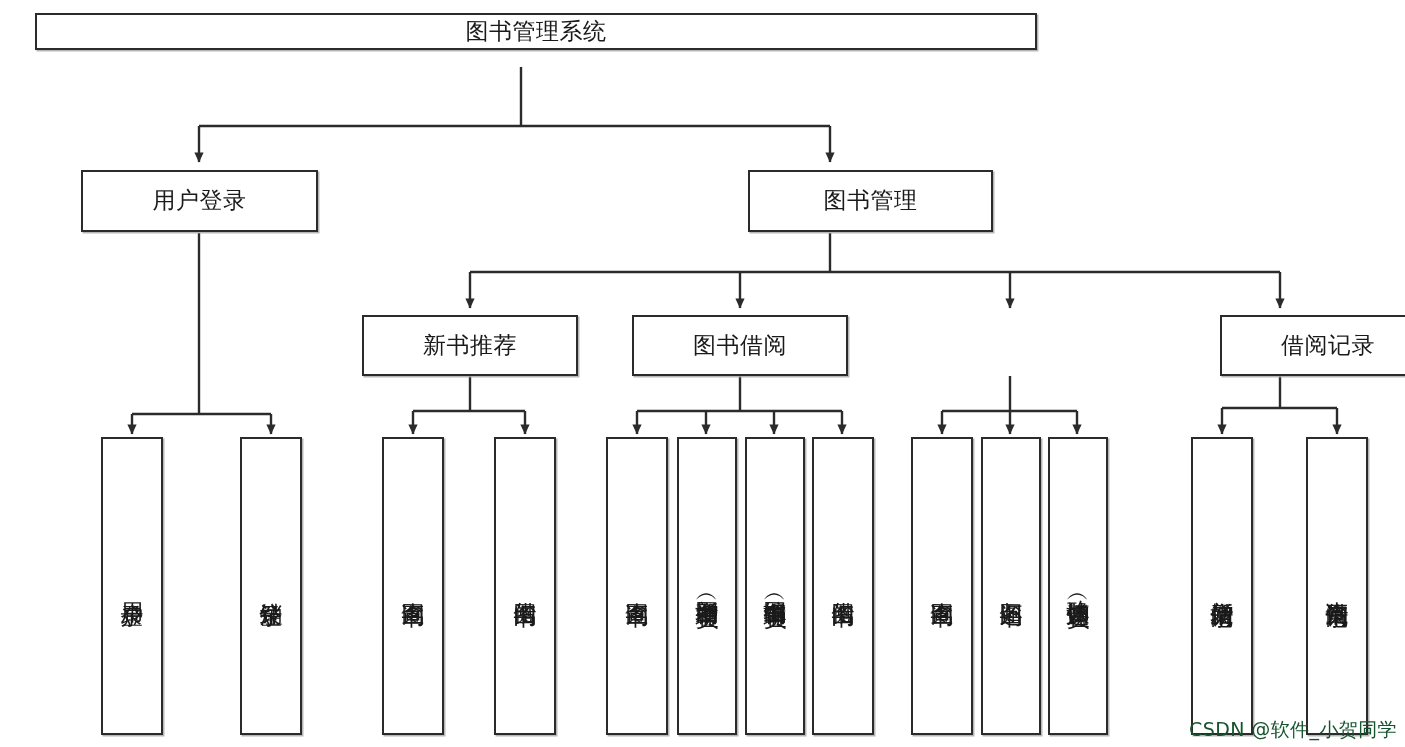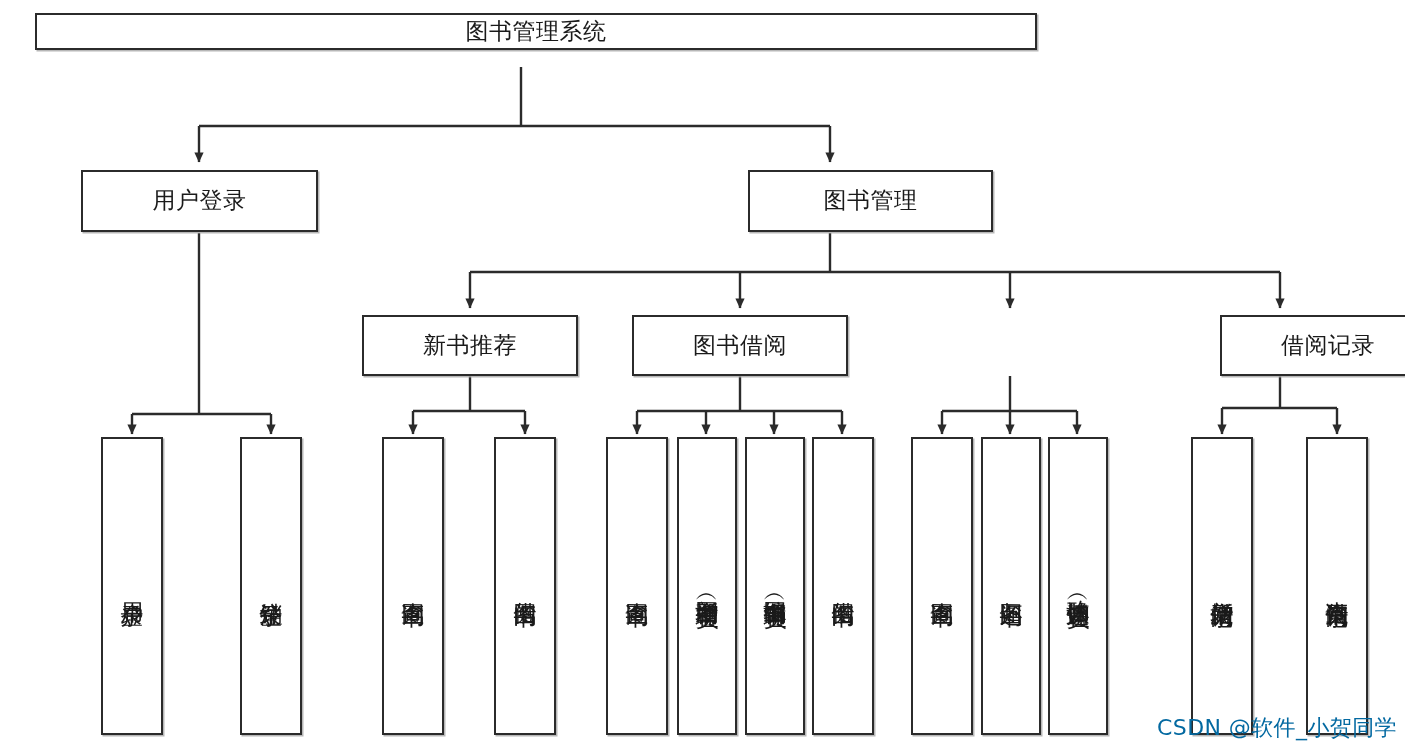--- a/index.html
+++ b/index.html
@@ -51,22 +51,22 @@
     font-size: 23px;
     writing-mode: vertical-rl;
     text-orientation: upright;
     line-height: 1.18;
     letter-spacing: 1px;
   }
   #watermark {
     position: absolute;
     right: 8px;
     bottom: 4px;
-    font-size: 22px;
-    color: #0369a1;
+    font-size: 19px;
+    color: #14532d;
     letter-spacing: 0.4px;
     font-family: "DejaVu Sans", "Liberation Sans", sans-serif;
     user-select: none;
   }
 </style>
 </head>
 <body>
 
 <div id="diagram-root">
 

